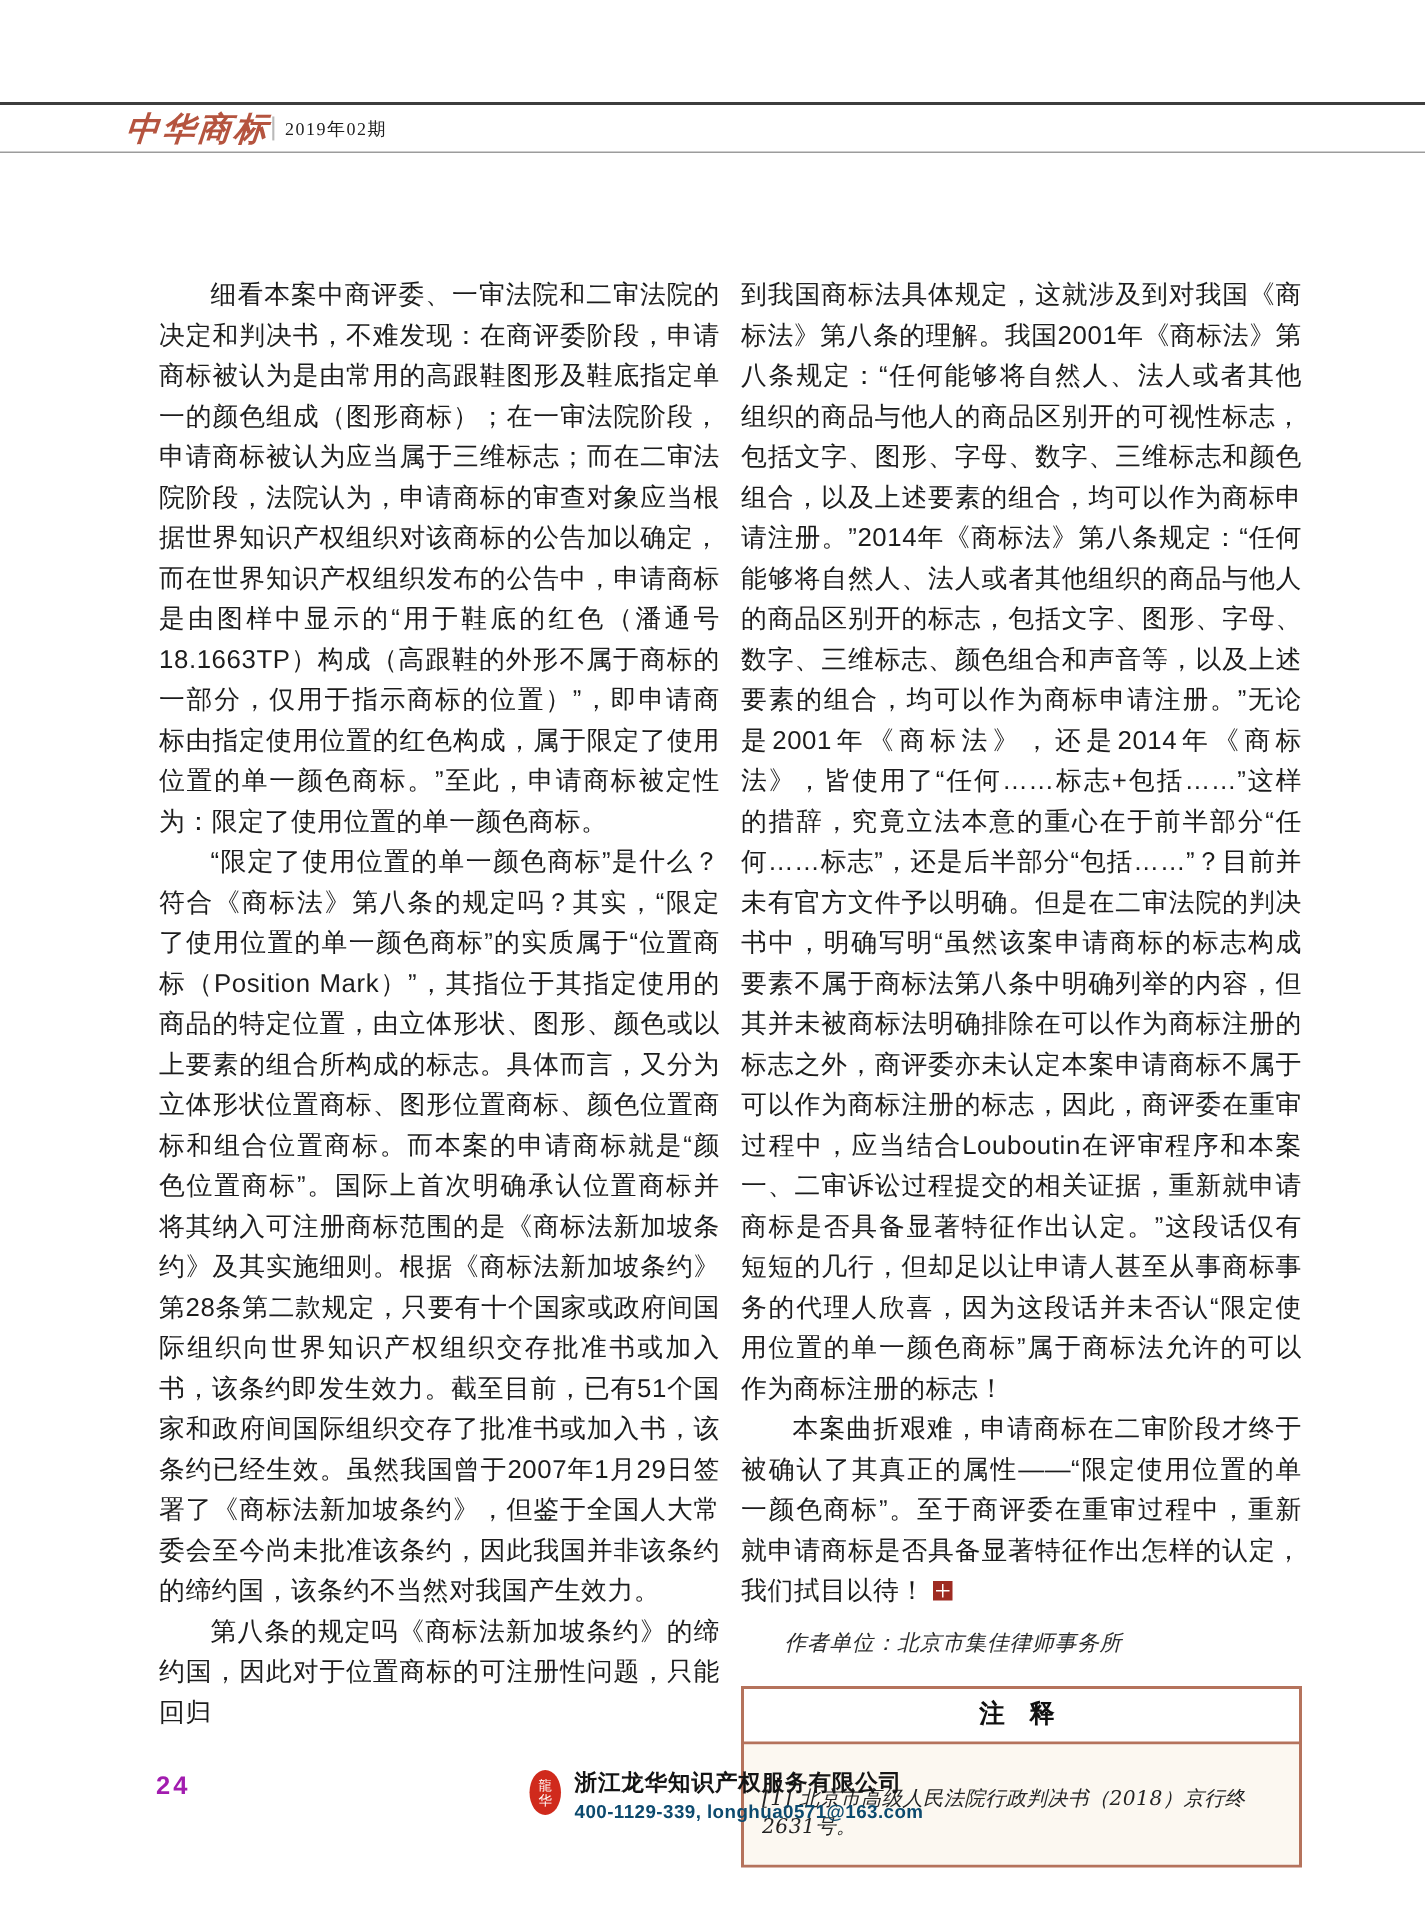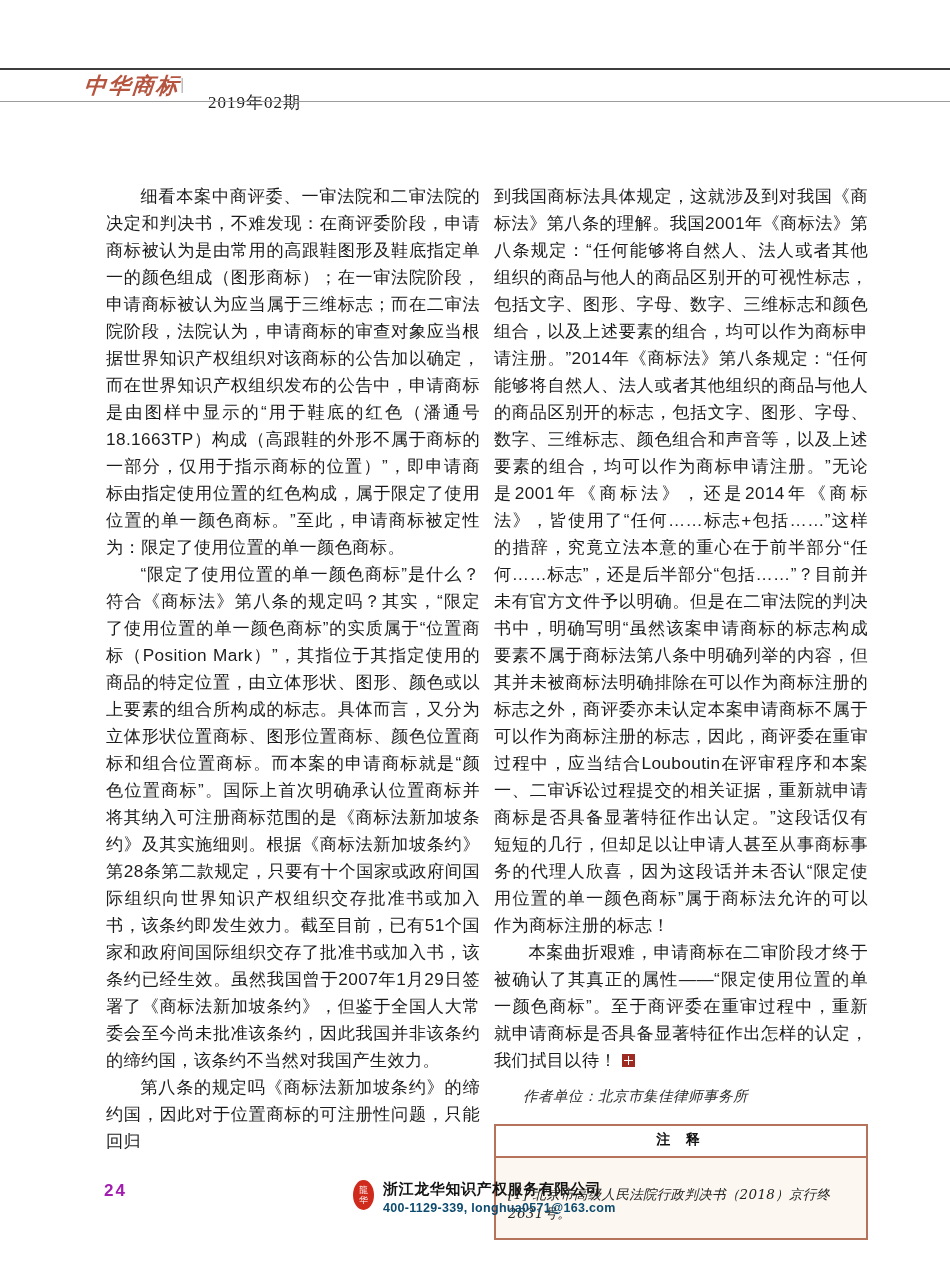--- a/index.html
+++ b/index.html
@@ -11,24 +11,23 @@
   .rule-top{position:absolute;left:0;top:68px;width:950px;height:2px;background:#3d3d3d;}
   .rule-sub{position:absolute;left:0;top:101px;width:950px;height:1px;background:#9c9c9c;}
   .masthead-logo{
     position:absolute;left:84px;top:71px;
     font-family:"DejaVu Serif", serif;font-style:italic;font-weight:bold;
     font-size:22px;color:#b5543f;letter-spacing:2px;transform:skewX(-5deg);
     white-space:nowrap;
   }
   .masthead-sep{position:absolute;left:180px;top:75px;color:#b9b9b9;font-size:17px;font-weight:300;}
   .masthead-issue{
-    position:absolute;left:208px;top:78px;
-    font-family:"Liberation Serif", serif;font-size:17px;color:#1d1d1d;letter-spacing:1px;
+    position:absolute;left:190px;top:78px;
+    font-family:"Liberation Serif", serif;font-size:12px;color:#1d1d1d;letter-spacing:1px;
     white-space:nowrap;
-    margin-top:13px;
   }
   
   .content{position:absolute;left:106px;top:183px;width:762px;display:flex;gap:14px;}
   .col{width:374px;}
   .col p{
     margin:0;font-size:17.2px;line-height:27px;letter-spacing:0.4px;
     text-align:justify;text-justify:inter-ideograph;color:#1c1c1c;
   }
   p.indent{text-indent:2em;}
   .endmark{
@@ -40,21 +39,21 @@
   }
   .author{
     margin-top:12px;text-indent:2em;
     font-family:"DejaVu Serif", serif;font-style:italic;
     font-size:14.5px;line-height:20px;color:#2a2a2a;letter-spacing:0.5px;
   }
   
   .notes-box{margin-top:18px;border:2px solid #b5735c;background:#ffffff;}
   .notes-title{
     text-align:center;font-family:"Liberation Serif", serif;
-    font-size:14px;font-weight:bold;letter-spacing:6px;color:#111;
+    font-size:17px;font-weight:bold;letter-spacing:6px;color:#111;
     padding:5px 0 7px;border-bottom:2px solid #b5735c;
   }
   .notes-body{
     background:#fcf8f1;padding:27px 12px 15px 12px;
     font-family:"DejaVu Serif", serif;font-style:italic;
     font-size:13.5px;line-height:19px;color:#222;letter-spacing:0.3px;
   }
   
   .footer-pagenum{
     position:absolute;left:104px;top:1181px;

